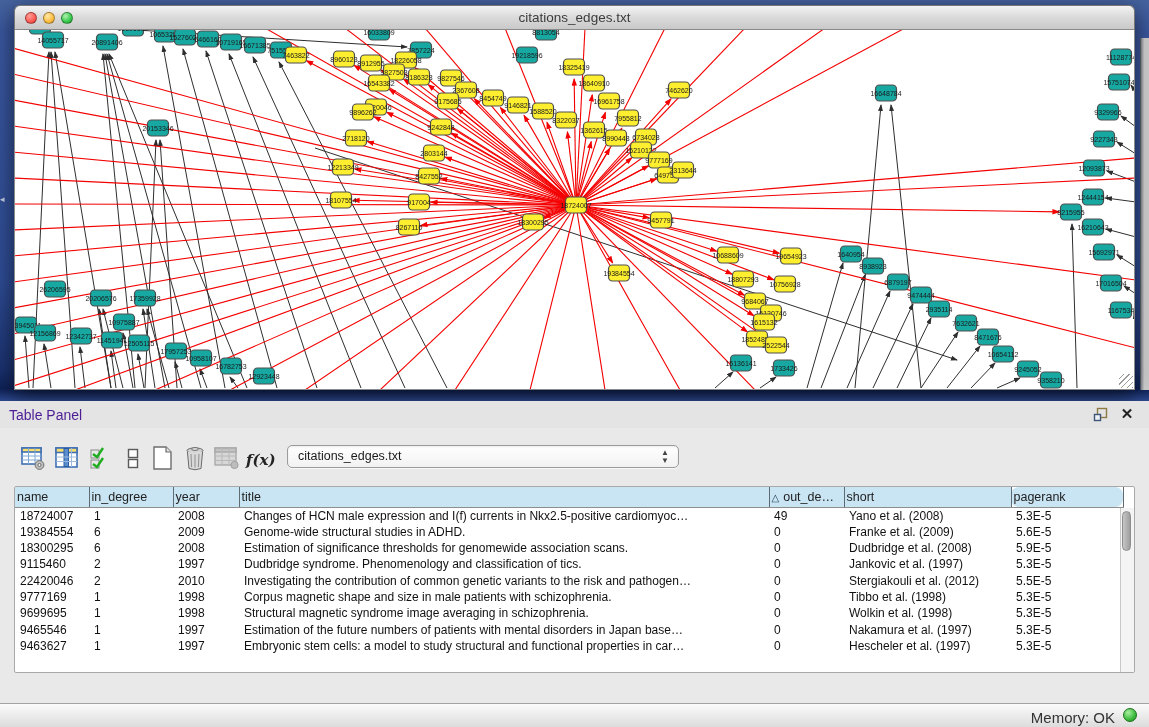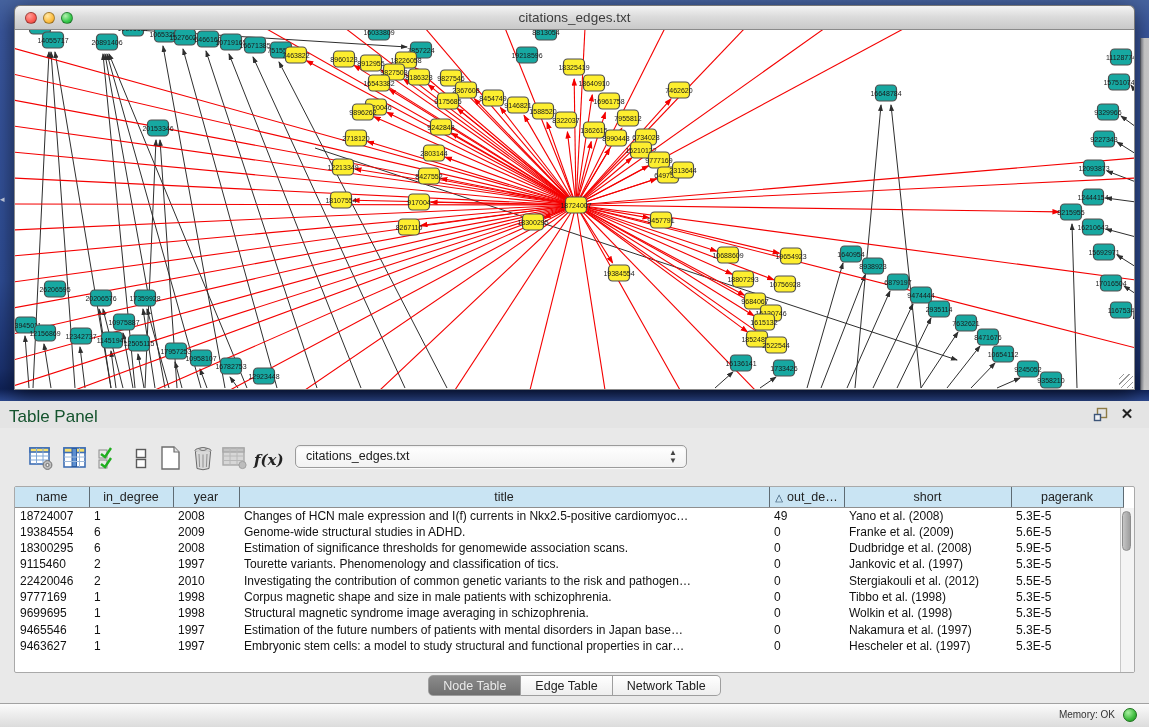--- a/index.html
+++ b/index.html
@@ -25,57 +25,57 @@
   .win-title{position:absolute;left:0;right:0;top:4px;text-align:center;font-size:13.5px;color:#3c3c3c;}
   .net-canvas{position:absolute;left:0;top:25px;right:0;bottom:0;background:#fff;
     border:1px solid #8b8b8b;border-top:none;box-sizing:border-box;overflow:hidden;}
   .net-canvas svg{position:absolute;left:0;top:0;}
   .resize-grip{position:absolute;right:1px;bottom:1px;width:14px;height:14px;
     background:repeating-linear-gradient(135deg,transparent 0 3px,#9a9a9a 3px 4px);}
 
   
   .table-panel{position:absolute;left:0;top:401px;width:1149px;height:326px;background:#e9e9e9;}
   .panel-header{position:absolute;left:0;top:0;right:0;height:27px;background:#e4e4e4;}
-  .panel-title{position:absolute;left:9px;top:6px;font-size:17px;color:#14532d;}
+  .panel-title{position:absolute;left:9px;top:6px;font-size:14px;color:#4c1d95;}
   .float-btn{position:absolute;right:40px;top:6px;width:16px;height:16px;cursor:pointer;}
   .close-btn{position:absolute;right:14px;top:4px;width:16px;height:18px;font-size:15px;font-weight:bold;
     color:#222;text-align:center;line-height:18px;cursor:pointer;}
-  .toolbar{position:absolute;left:8px;top:27px;right:0;height:56px;}
+  .toolbar{position:absolute;left:0;top:27px;right:0;height:56px;}
   .tool-btn{position:absolute;top:16px;width:26px;height:28px;background:transparent;border:none;padding:0;cursor:pointer;}
   .tool-btn svg{display:block;margin:0 auto;}
   .fx{font-family:"DejaVu Serif",serif;font-style:italic;font-weight:bold;font-size:15px;color:#222;}
   .combo{position:absolute;left:287px;top:17px;width:392px;height:23px;box-sizing:border-box;
     border:1px solid #9b9b9b;border-radius:5px;background:linear-gradient(180deg,#ffffff,#f2f2f2);
     box-shadow:0 1px 1px rgba(255,255,255,.8), inset 0 1px 2px rgba(0,0,0,.08);
     font-size:12.5px;color:#1a1a1a;line-height:21px;padding-left:10px;cursor:pointer;}
   .combo .arrows{position:absolute;right:9px;top:3px;font-size:8px;line-height:8px;color:#444;text-align:center;}
 
   .table-wrap{position:absolute;left:14px;top:85px;width:1121px;height:187px;box-sizing:border-box;
     background:#fff;border:1px solid #a9a9a9;border-radius:2px;overflow:hidden;}
   table.data{border-collapse:collapse;table-layout:fixed;width:1108px;font-size:12px;color:#111;}
   table.data th{height:20px;background:#c9e4f3;border-right:1px solid #5e6b73;border-bottom:1px solid #8e8e8e;
-    font-weight:normal;font-size:12.5px;color:#222;text-align:center;overflow:hidden;white-space:nowrap;padding:0 2px;box-sizing:border-box;}
-  table.data th:last-child{border-right:1px solid #5e6b73;}
+    font-weight:normal;font-size:12.5px;color:#222;text-align:left;overflow:hidden;white-space:nowrap;padding:0 2px;box-sizing:border-box;}
+  table.data th:last-child{border-right:1px solid #5e6b73;border-radius:8px;}
   table.data td{height:16px;line-height:16.3px;padding:0 0 0 5px;white-space:nowrap;overflow:hidden;box-sizing:border-box;}
   .sort-tri{display:inline-block;margin-right:4px;color:#1c3d5c;font-size:10px;}
   .vscroll{position:absolute;right:0;top:21px;bottom:0;width:13px;background:#f4f4f4;border-left:1px solid #c8c8c8;}
   .vthumb{position:absolute;left:1px;top:3px;width:9px;height:40px;border-radius:5px;
     background:linear-gradient(90deg,#c6c6c6,#9e9e9e);border:1px solid #8d8d8d;box-sizing:border-box;}
 
   .tabs{position:absolute;left:0;top:274px;width:100%;height:22px;text-align:center;}
   .seg{display:inline-block;vertical-align:top;height:21px;line-height:21px;font-size:12.5px;padding:0 14px;
     background:linear-gradient(180deg,#ffffff,#eeeeee);color:#222;border:1px solid #9e9e9e;border-left:none;cursor:pointer;
     font-family:"Liberation Sans",sans-serif;}
   .seg.first{border-left:1px solid #9e9e9e;border-radius:5px 0 0 5px;}
   .seg.last{border-radius:0 5px 5px 0;}
   .seg.active{background:linear-gradient(180deg,#8b8b8b,#6f6f6f);color:#e9e9e9;}
 
   .statusbar{position:absolute;left:0;bottom:0;width:100%;height:24px;
     background:linear-gradient(180deg,#fbfbfb,#dcdcdc);border-top:1px solid #a2a2a2;box-sizing:border-box;}
-  .mem{position:absolute;right:34px;top:5px;font-size:10px;color:#333;}
+  .mem{position:absolute;right:34px;top:5px;font-size:15px;color:#333;}
   .mem-dot{position:absolute;right:12px;top:4px;width:14px;height:14px;border-radius:50%;
     background:radial-gradient(circle at 35% 30%,#a8f0a0,#3dbb3d 60%,#208a20);border:1px solid #1b701b;box-sizing:border-box;}
 </style>
 </head>
 <body>
 
 <div class="app">
 
   <div class="network-area">
     <div class="left-collapse">◂</div>
@@ -775,21 +775,21 @@
               <td>2008</td>
               <td>Estimation of significance thresholds for genomewide association scans.</td>
               <td>0</td>
               <td>Dudbridge et al. (2008)</td>
               <td>5.9E-5</td>
             </tr>
             <tr>
               <td>9115460</td>
               <td>2</td>
               <td>1997</td>
-              <td>Tourette variants. Phenomenology and classification of tics.</td>
+              <td>Dudbridge syndrome. Phenomenology and classification of tics.</td>
               <td>0</td>
               <td>Jankovic et al. (1997)</td>
               <td>5.3E-5</td>
             </tr>
             <tr>
               <td>22420046</td>
               <td>2</td>
               <td>2010</td>
               <td>Investigating the contribution of common genetic variants to the risk and pathogen…</td>
               <td>0</td>
@@ -832,20 +832,19 @@
               <td>Hescheler et al. (1997)</td>
               <td>5.3E-5</td>
             </tr>
           </tbody>
       </table>
       <div class="vscroll">
         <div class="vthumb"></div>
       </div>
     </div>
 
-    <div class="tabs" id="tabs"><button class="seg first active">Node Table</button><button class="seg">Edge Table</button><button class="seg last">Network Table</button></div>
 
     <div class="statusbar">
       <span class="mem">Memory: OK</span>
       <span class="mem-dot"></span>
     </div>
   </div>
 </div>
 
 </body></html>

